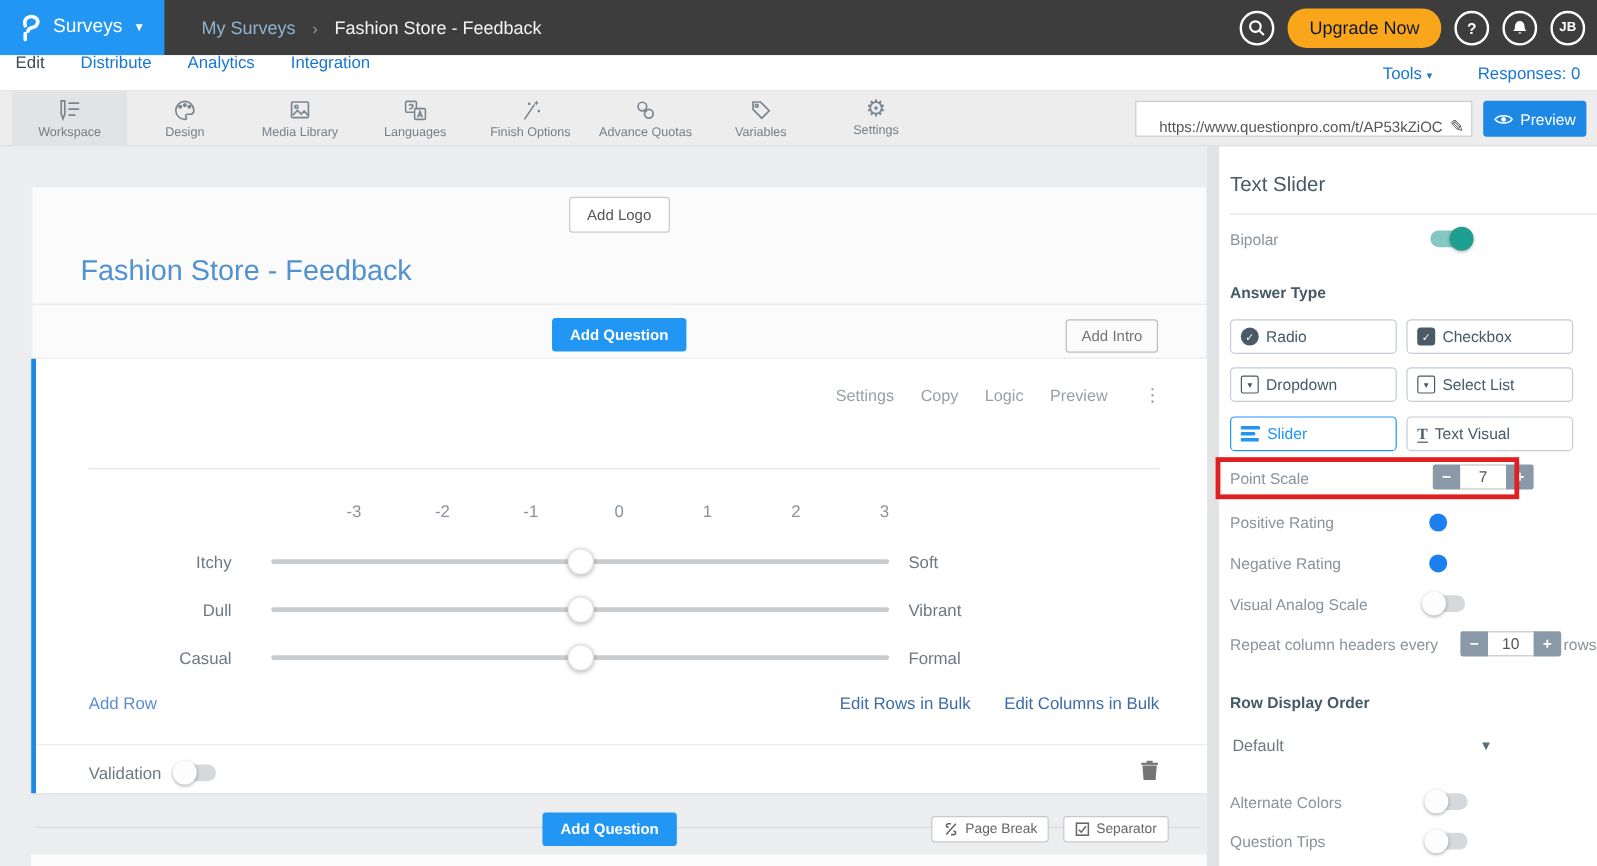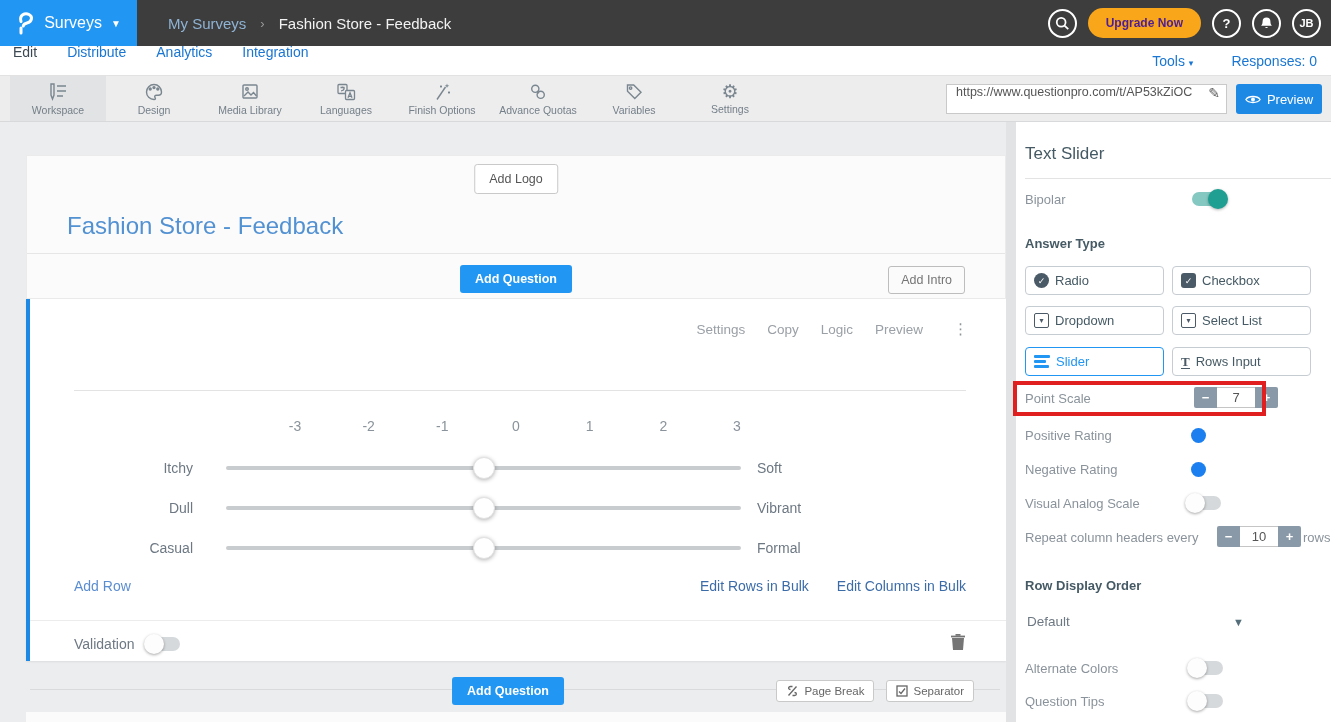--- a/index.html
+++ b/index.html
@@ -12,21 +12,21 @@
     display:flex; align-items:center; justify-content:center; gap:9px; cursor:pointer; }
   .logo-block .prod { color:#fff; font-size:16px; }
   .logo-block .caret { color:#fff; font-size:10px; }
   .crumbs { position:absolute; left:168px; top:0; height:46px; display:flex; align-items:center; gap:14px; }
   .crumb-parent { color:#8fb3d4; font-size:15px; cursor:pointer; }
   .crumb-sep { color:#9a9a9a; font-size:13px; }
   .crumb-current { color:#f2f2f2; font-size:15px; }
   .topbar-right { position:absolute; right:10px; top:0; height:46px; display:flex; align-items:center; gap:11px; }
   .cbtn { width:29px; height:29px; border:2px solid #fff; border-radius:50%; display:flex;
     align-items:center; justify-content:center; color:#fff; font-size:13px; font-weight:bold; cursor:pointer; }
-  .upgrade { background:#f9a61a; color:#4c1d95; font-weight:bold; font-size:12px; border:none;
+  .upgrade { background:#f9a61a; color:#0f172a; font-weight:normal; font-size:15px; border:none;
     border-radius:16px; padding:8px 18px; cursor:pointer; }
 
   
   .menubar { position:absolute; top:46px; left:0; width:1331px; height:30px; background:#fff;
     border-bottom:1px solid #e2e2e2; display:flex; align-items:center; }
   .mtabs { display:flex; gap:30px; padding-left:13px; }
   .mtab { font-size:14px; color:#1976d2; cursor:pointer; padding:5px 0 20px; }
   .mtab.active { color:#3c4852; border-bottom:2px solid #1e88e5; }
   .menu-right { margin-left:auto; display:flex; gap:38px; padding-right:14px; align-items:center; }
   .menu-right .mr { color:#1976d2; font-size:14px; cursor:pointer; }
@@ -35,21 +35,21 @@
   
   .toolbar { position:absolute; top:76px; left:0; width:1331px; height:46px; background:#ededee;
     border-bottom:1px solid #d8d9da; display:flex; align-items:stretch; }
   .tool { width:96px; display:flex; flex-direction:column; align-items:center; justify-content:center;
     gap:2px; color:#747f88; font-size:10.5px; cursor:pointer; }
   .tool:first-child { margin-left:10px; }
   .tool.active { background:#e2e3e4; }
   .tool svg { display:block; }
   .tool .uni { font-size:19px; line-height:19px; color:#7a868f; }
   .urlbox { position:absolute; right:104px; top:8px; width:281px; height:30px; background:#fff;
-    border:1px solid #c9c9c9; display:flex; align-items:flex-start; padding:0 6px 0 9px; }
+    border:1px solid #c9c9c9; display:flex; align-items:flex-end; padding:0 6px 0 19px; }
   .urlbox input { flex:1; border:none; outline:none; font-size:12.5px; color:#555; min-width:0;
     font-family:"Liberation Sans", sans-serif; background:transparent; }
   .urlbox .pencil { color:#555; font-size:14px; cursor:pointer; padding-left:5px; }
   .preview-btn { position:absolute; right:9px; top:8px; height:30px; width:86px; background:#1e88e5;
     color:#fff; border:none; border-radius:3px; font-size:13px; display:flex; align-items:center;
     justify-content:center; gap:6px; cursor:pointer; }
 
   
   .content { position:absolute; top:122px; left:0; width:1016px; height:600px; background:#ebedee; }
   .gutter { position:absolute; top:122px; left:1006px; width:10px; height:600px; background:#e2e3e4; }
@@ -406,21 +406,21 @@
   <div class="atbtn sel" style="left:9px; top:225px;">
     <span class="i-slider">
         <b></b>
         <b></b>
         <b></b>
       </span>
     <span>Slider</span>
   </div>
   <div class="atbtn" style="left:156px; top:225px;">
     <span class="i-text">T</span>
-    <span>Rows Input</span>
+    <span>Text Visual</span>
   </div>
 
   <div class="prow" style="top:265px;">
     <span class="plab">Point Scale</span>
     <div class="pctrl" style="left:169px; top:0;">
       <div class="stepper">
         <button class="sbtn minus">−</button>
         <input type="text" value="7" style="">
         <button class="sbtn plus">+</button>
       </div>

